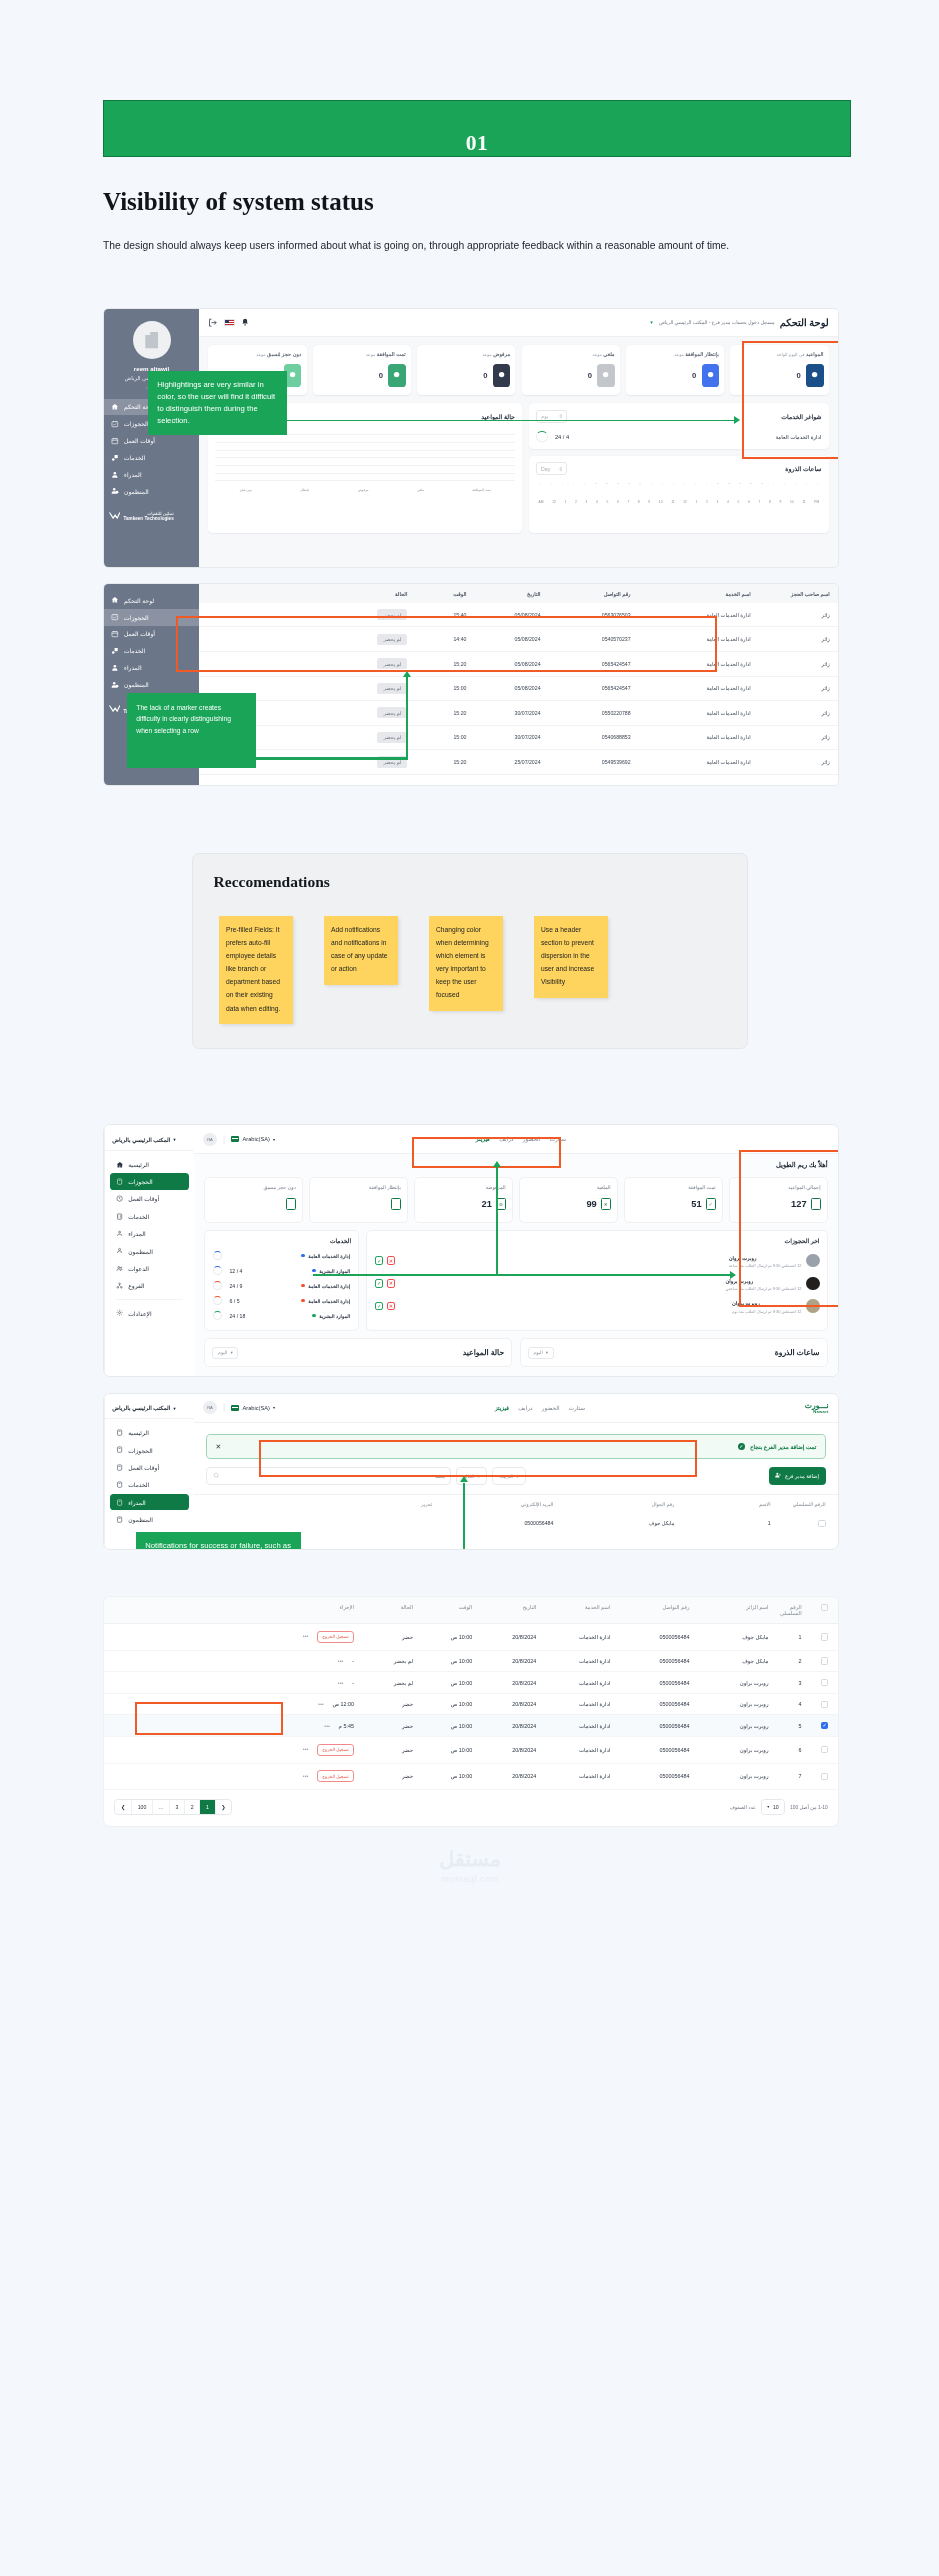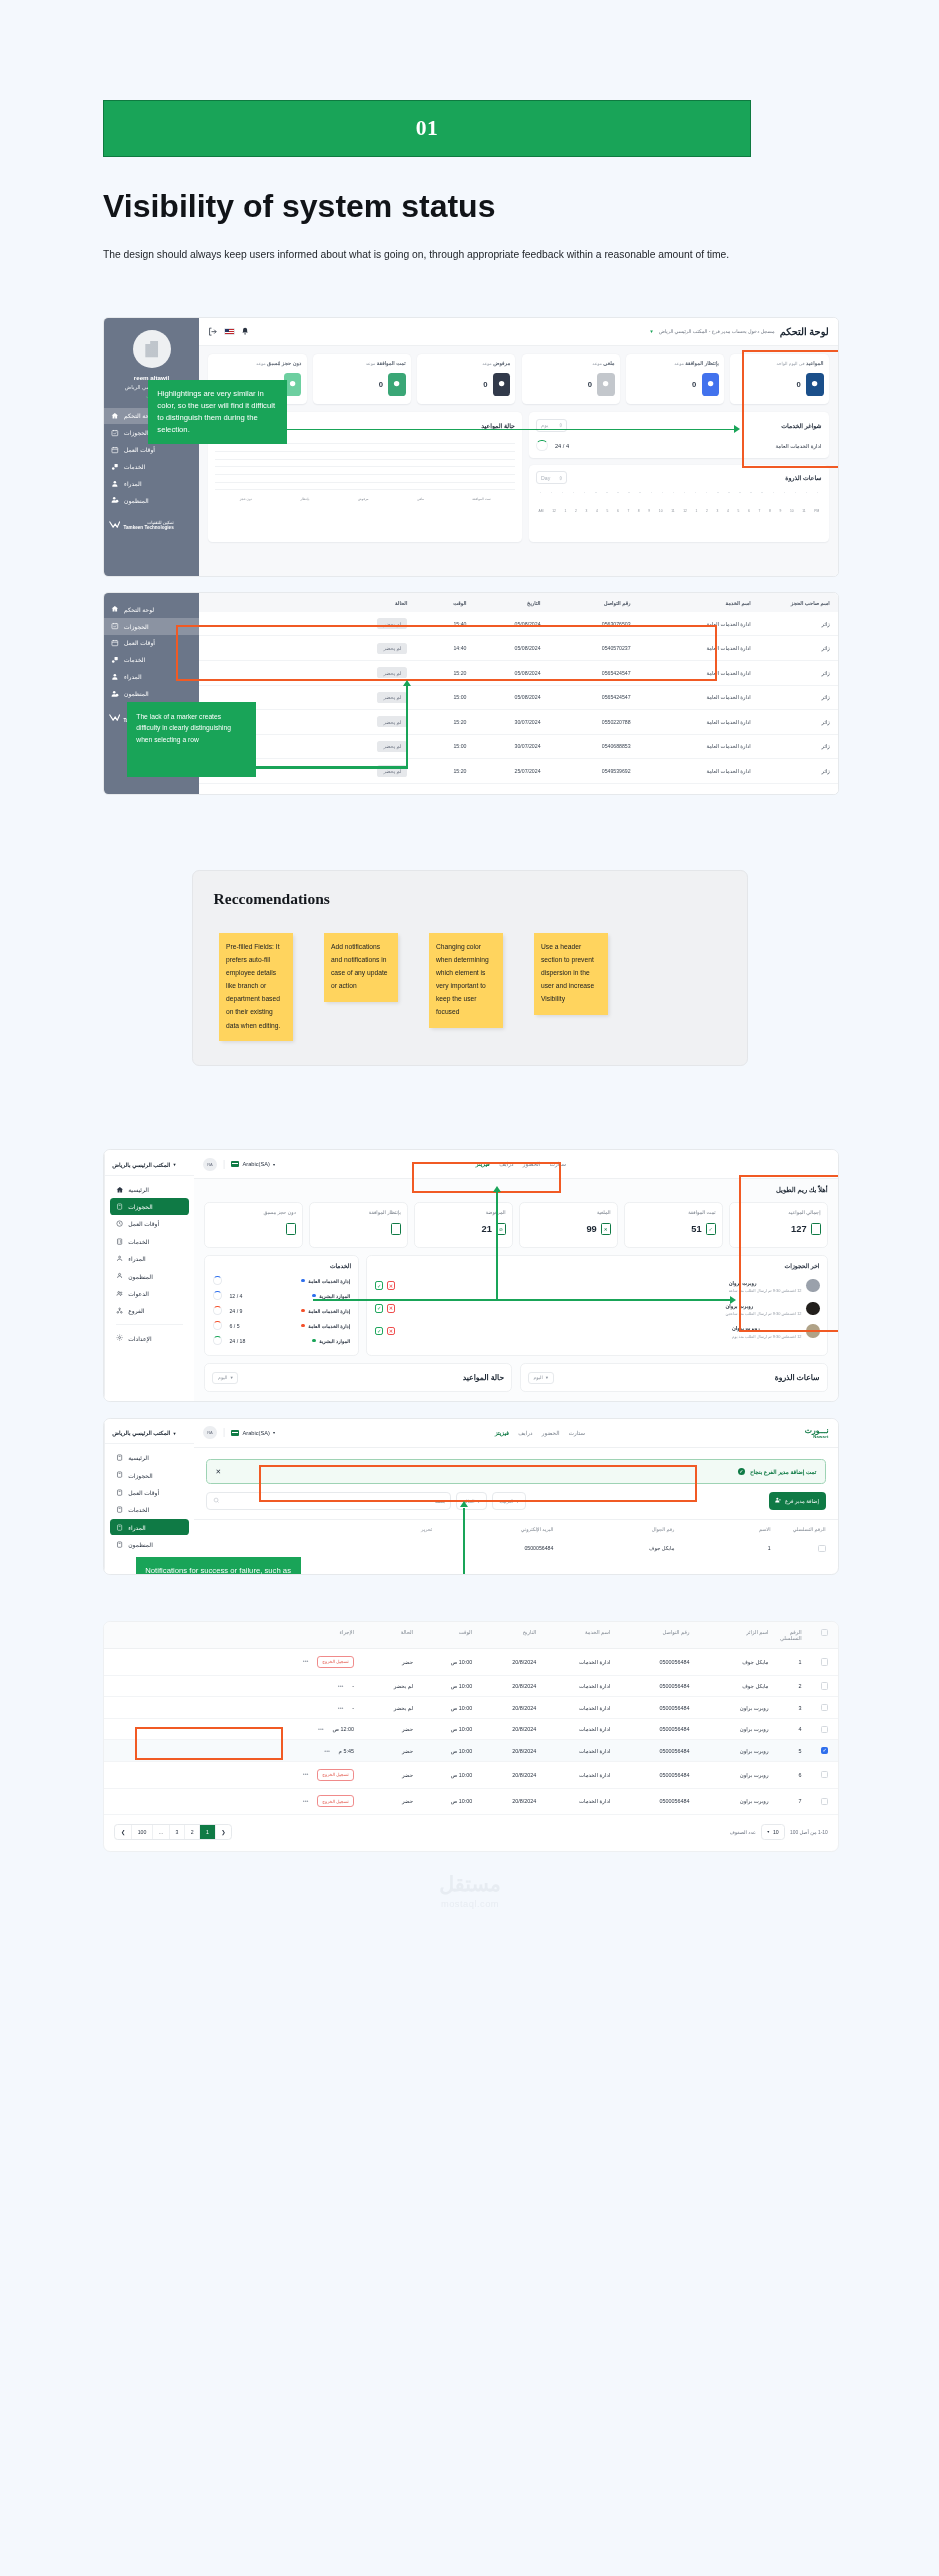--- a/index.html
+++ b/index.html
@@ -8,32 +8,32 @@
     width: 940px;
     background: #f4f8fd;
     font-family: "Liberation Sans", sans-serif;
   }
   body { padding: 0; position: relative; }
 
   
   .page { width: 940px; position: relative; }
   .num-banner {
     margin: 100px 0 2px 103px;
-    width: 648px; height: 57px;
+    width: 748px; height: 57px;
     background: #19a458;
     border: 1.5px solid #0e7a40;
-    display: flex; align-items: center; justify-content: center;
+    display: flex; align-items: flex-end; justify-content: center;
     color: #ffffff; font-size: 21.6px; font-weight: 700;
     font-family: "Liberation Serif", serif;
     letter-spacing: 0.5px;
   }
   .principle-title {
     margin: 31px 0 0 103px;
-    font-family: Liberation Sans, sans-serif;
-    font-size: 32px; font-weight: 700; color: #111418;
+    font-family: Liberation Serif, serif;
+    font-size: 25px; font-weight: 700; color: #111418;
   }
   .principle-desc {
     margin: 21.6px 0 0 103px;
     width: 659px;
     font-size: 10.3px; line-height: 1.65; color: #22262b;
   }
 
   
   .sec-label {
     margin: 0 0 0 103px;
@@ -182,21 +182,21 @@
   .ot-tr div { font-size: 5.2px; color: #3b4553; direction: rtl; }
   .c1 { flex: 0 0 77px; } .c2 { flex: 0 0 118px; } .c3 { flex: 0 0 88px; }
   .c4 { flex: 0 0 72px; } .c5 { flex: 0 0 57px; } .c6 { flex: 1; }
   .ot-badge {
     display: inline-block; background: #e6e8eb; color: #6b7280;
     border-radius: 2.6px; padding: 2.6px 6.2px; font-size: 4.9px;
   }
 
   
   .rec-card {
-    margin: 8px auto; width: 556px; background: #f0f1f3;
+    margin: 0 auto; width: 556px; background: #f0f1f3;
     border: 0.5px solid #e4e6e9; border-radius: 7.2px;
     padding: 18.5px 20.6px 24px;
   }
   .rec-title {
     font-family: "Liberation Serif", serif;
     font-size: 15.5px; font-weight: 700; color: #14181d; margin-bottom: 25px;
   }
   .rec-notes { display: flex; gap: 31px; align-items: flex-start; padding-left: 5.2px;}
   .rec-note {
     width: 74px; background: #ffd45e; color: #1a1d21;

